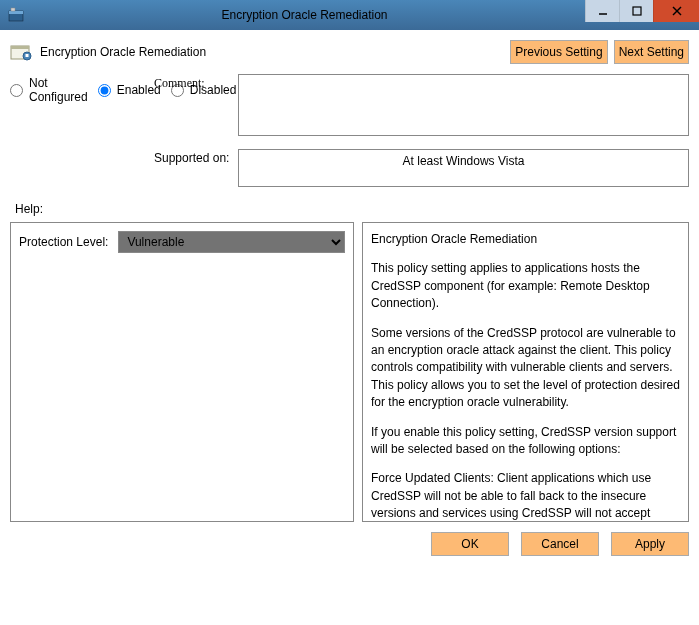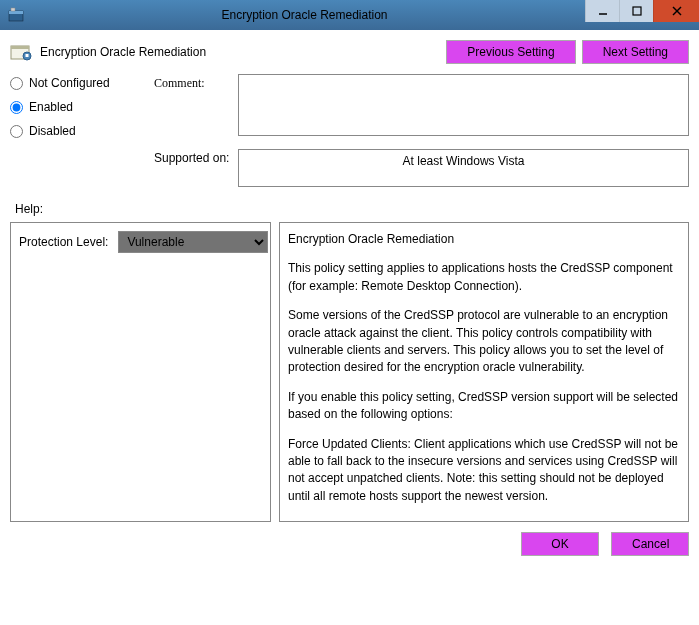--- a/index.html
+++ b/index.html
@@ -14,40 +14,40 @@
 .win-btn.close { background: #d04b2b; color: #fff; width: 46px; }
 .win-btn svg { display: block; }
 
 .content { padding: 10px 10px 0 10px; }
 
 .header-row { display: flex; align-items: center; margin-bottom: 10px; }
 .header-left { display: flex; align-items: center; gap: 8px; flex: 1; }
 .policy-icon { width: 22px; height: 18px; }
 .policy-title { font-size: 12px; }
 .nav-buttons { display: flex; gap: 6px; }
-.btn { background: #d946ef; border: 1px solid #aaa; padding: 4px 20px; font-size: 12px; font-family: inherit; }
+.btn { background: #fdba74; border: 1px solid #aaa; padding: 4px 4px; font-size: 12px; font-family: inherit; }
 
 .config-grid { display: grid; grid-template-columns: 140px 80px 1fr; column-gap: 4px; row-gap: 10px; align-items: start; margin-bottom: 12px; }
-.radio-col { display: flex; flex-direction: column; gap: 10px; padding-top: 2px; }
+.radio-col { display: flex; flex-direction: row; gap: 10px; padding-top: 2px; }
 .radio-row { display: flex; align-items: center; gap: 6px; cursor: default; }
 .radio-row input { margin: 0; }
 .lbl { font-size: 12px; padding-top: 2px; }
 .comment-box { grid-column: 3; }
 .supported-box { grid-column: 3; }
 textarea.framed { width: 100%; resize: none; border: 1px solid #888; padding: 4px 0; font-family: inherit; font-size: 12px; overflow-y: scroll; background: #fff; text-align: center; }
 .comment-box textarea { height: 62px; }
 .supported-box textarea { height: 38px; }
 
 .section-labels { display: flex; margin-bottom: 6px; }
 .section-labels .opt { width: 330px; padding-left: 2px; }
 .section-labels .hlp { padding-left: 5px; }
 
 .panels { display: flex; gap: 8px; height: 300px; }
 .panel { border: 1px solid #888; padding: 8px; }
-.panel.options { width: 261px; }
+.panel.options { width: 344px; }
 .panel.help { flex: 1; overflow-y: scroll; line-height: 1.45; }
 .panel.help p { margin-bottom: 12px; }
 
 .opt-row { display: flex; align-items: center; gap: 10px; }
 .opt-row label { white-space: nowrap; }
 .opt-row select { flex: 1; border: 1px solid #888; height: 22px; font-family: inherit; font-size: 12px; padding: 0 4px; background: #737373; }
 
 .footer { display: flex; justify-content: flex-end; gap: 12px; padding: 10px 10px 10px 0; }
 .footer .btn { width: 78px; }
 
@@ -154,13 +154,14 @@
       <p>Force Updated Clients: Client applications which use CredSSP will not be able to fall back to the insecure versions and services using CredSSP will not accept unpatched clients. Note: this setting should not be deployed until all remote hosts support the newest version.</p>
 
     </div>
   </div>
 
 </div>
 
 <div class="footer">
   <button class="btn">OK</button>
   <button class="btn">Cancel</button>
+  <button class="btn">Apply</button>
 </div>
 
 </body></html>

